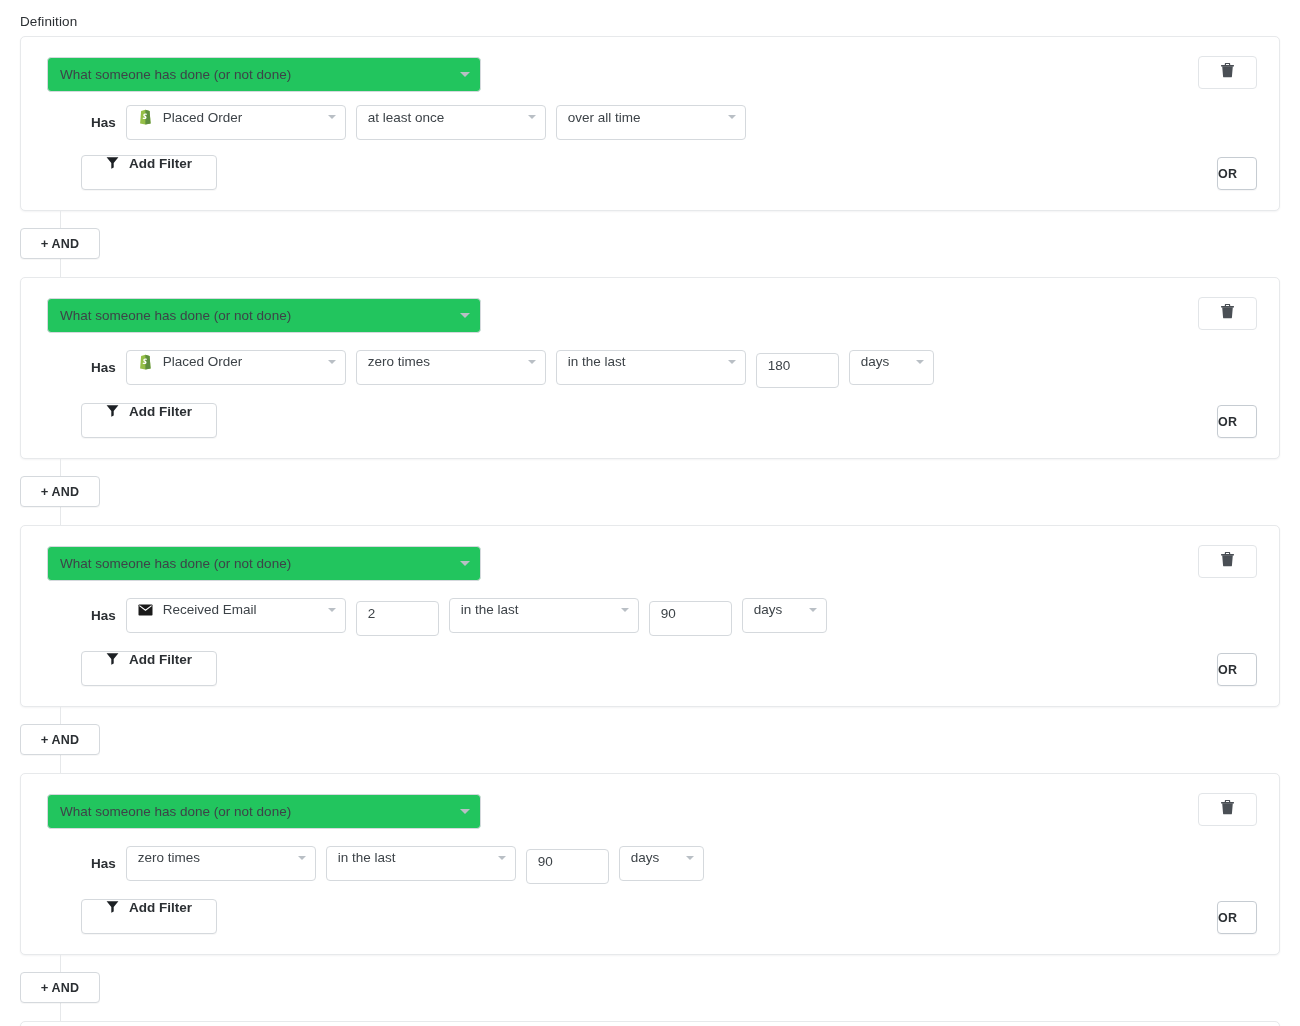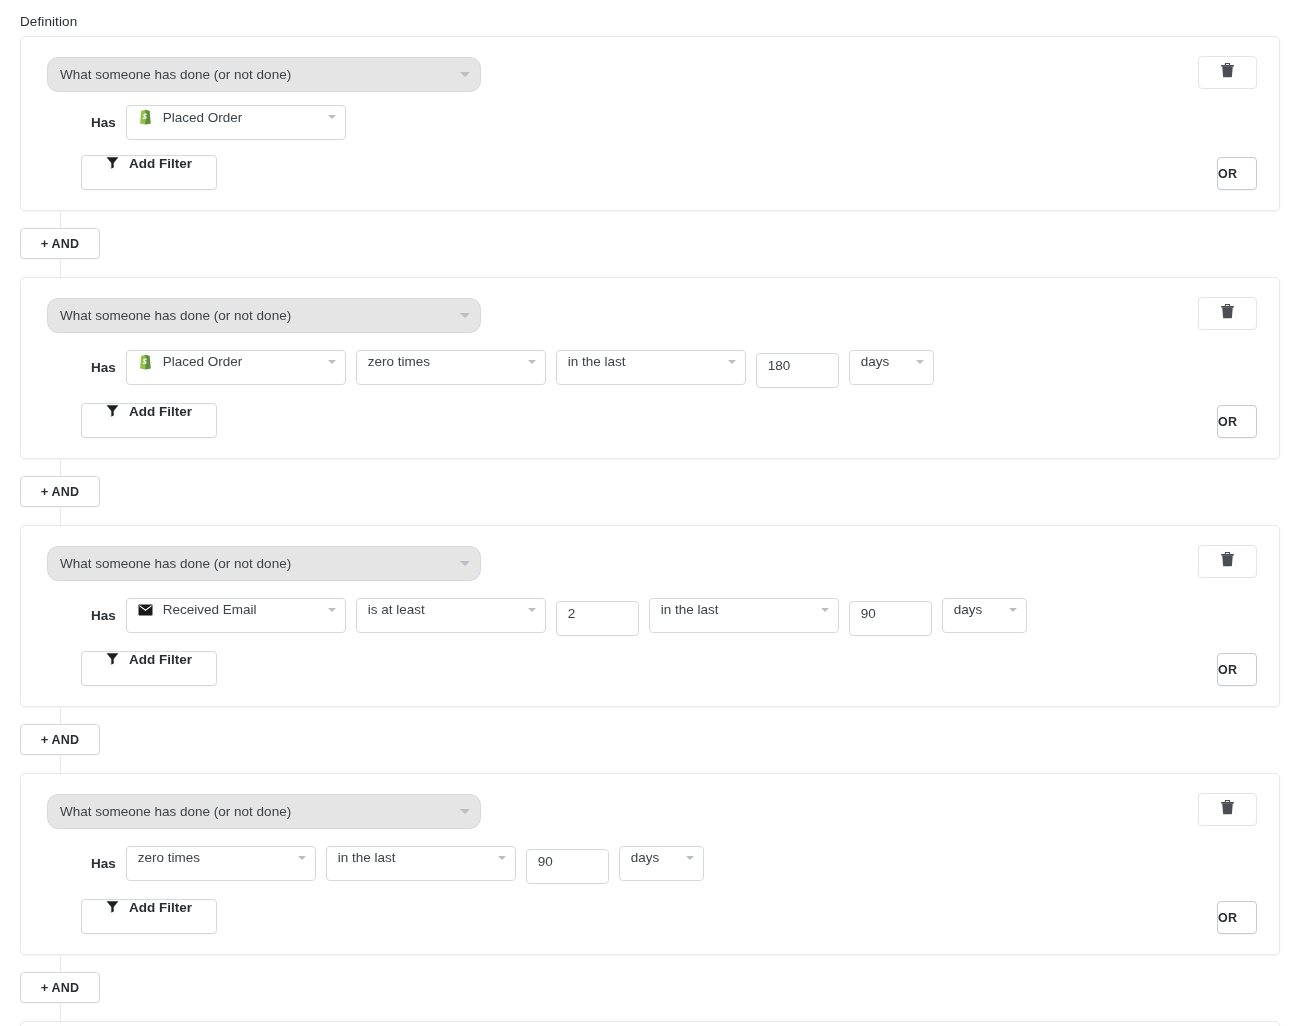--- a/index.html
+++ b/index.html
@@ -88,22 +88,22 @@
   .row {
     display: flex;
     align-items: center;
   }
   .row + .row { margin-top: 13px; }
 
   .type-select {
     width: 434px;
     height: 35px;
     border: 1px solid #d5d9dd;
-    border-radius: 11px;
-    background: #e5e5e5;
+    border-radius: 4px;
+    background: #22c55e;
     display: flex;
     align-items: center;
     padding: 0 10px 0 12px;
     font-size: 13.5px;
     color: #3d4348;
     cursor: pointer;
     position: relative;
   }
   .type-select .txt { flex: 1; }
 
@@ -243,20 +243,28 @@
             <span class="micon">
               <svg width="15" height="16" viewBox="0 0 15 16">
                 <path d="M3.1 2.0 L7.4 0.7 L11.6 2.0 L12.6 14.6 L7.4 15.6 L2.1 14.6 Z" fill="#95BF47"></path>
                 <path d="M7.4 0.7 L11.6 2.0 L12.6 14.6 L7.4 15.6 Z" fill="#5E8E3E"></path>
                 <path d="M8.9 5.0c-.5-.3-1.1-.45-1.7-.4-1.1.1-1.85.75-1.9 1.6-.04.65.42 1.1 1.1 1.45.5.26.72.45.7.72-.02.3-.35.5-.8.48-.5-.02-1-.22-1.35-.45l-.3 1.25c.42.26 1.05.44 1.7.44 1.25 0 2.1-.65 2.15-1.65.04-.8-.45-1.25-1.2-1.62-.45-.22-.72-.38-.7-.62.02-.22.25-.38.65-.36.42.02.8.16 1.1.3Z" fill="#fff"></path>
               </svg>
             </span>
             <span class="fv">Placed Order</span>
             <span class="caret sm"></span>
           </div>
+          <div class="field" style="width:190px">
+            <span class="fv">at least once</span>
+            <span class="caret sm"></span>
+          </div>
+          <div class="field" style="width:190px">
+            <span class="fv">over all time</span>
+            <span class="caret sm"></span>
+          </div>
         </div>
         <div class="row addrow">
           <div class="addfilter">
             <span class="fic">
               <svg width="13" height="13" viewBox="0 0 13 13">
                 <path d="M0.6 1.2h11.8L7.7 6.9v4.6l-2.4 1.3V6.9Z" fill="#1c2024"></path>
               </svg>
             </span>
             <span>Add Filter</span>
           </div>
@@ -355,24 +363,20 @@
           <div class="field" style="width:220px">
             <span class="micon">
               <svg width="15" height="12" viewBox="0 0 15 12">
                 <rect x="0.5" y="0.5" width="14" height="11" rx="0.8" fill="#1a1a1a"></rect>
                 <path d="M1.4 1.6 L7.5 6.2 L13.6 1.6" fill="none" stroke="#ffffff" stroke-width="1.1"></path>
               </svg>
             </span>
             <span class="fv">Received Email</span>
             <span class="caret sm"></span>
           </div>
-          <div class="field" style="width:190px">
-            <span class="fv">is at least</span>
-            <span class="caret sm"></span>
-          </div>
           <div class="field text-input" style="width:83px">
             <span class="fv">2</span>
           </div>
           <div class="field" style="width:190px">
             <span class="fv">in the last</span>
             <span class="caret sm"></span>
           </div>
           <div class="field text-input" style="width:83px">
             <span class="fv">90</span>
           </div>

